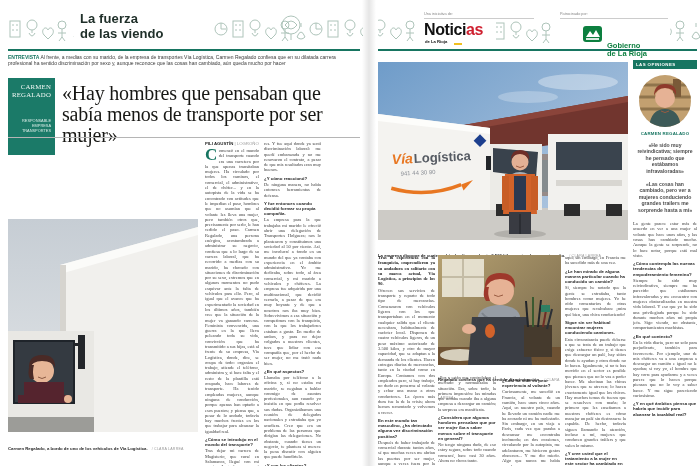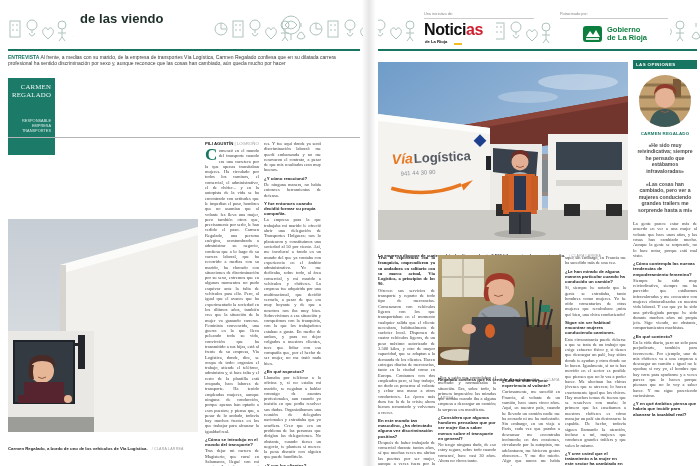--- a/index.html
+++ b/index.html
@@ -31,21 +31,21 @@
   .headline{font-family:"Liberation Serif",serif;font-size:20px;line-height:21px;color:#181815;
             letter-spacing:-.2px;}
   .byline{font-family:"Liberation Sans",sans-serif;font-size:4.3px;color:#9a9a9a;}
   .byline b{color:#1f1f1f;}
   
   .m-label{font-family:"Liberation Sans",sans-serif;font-size:3.8px;color:#888;}
   .noticias{font-family:"Liberation Sans",sans-serif;font-weight:bold;font-size:16px;
             letter-spacing:-.4px;color:#111;line-height:16px;}
   .noticias .red{color:#cf2030;}
   .noticias-sub{font-family:"Liberation Sans",sans-serif;font-weight:bold;font-size:4.2px;color:#111;}
-  .gov{font-family:"Liberation Sans",sans-serif;font-weight:bold;font-size:7.5px;line-height:8px;color:#0c7f3f;}
+  .gov{font-family:"Liberation Sans",sans-serif;font-weight:bold;font-size:7.5px;line-height:8px;color:#0c7f3f;margin-top:16px;}
   .op-bar{background:#177561;color:#fff;font-family:"Liberation Sans",sans-serif;font-weight:bold;
           font-size:4.4px;letter-spacing:.4px;line-height:9px;padding-left:3px;}
   .op-name{font-family:"Liberation Sans",sans-serif;font-weight:bold;font-size:4.4px;color:#177561;
            text-align:center;letter-spacing:.2px;}
   .op-quote{font-family:"Liberation Sans",sans-serif;font-weight:bold;font-size:5.1px;line-height:6.4px;
             color:#4c4c4c;text-align:center;}
   .circle{border-radius:50%;overflow:hidden;}
   .gutter{background:linear-gradient(90deg,rgba(0,0,0,0) 0%,rgba(0,0,0,.10) 50%,rgba(0,0,0,0) 100%);}
 </style>
 </head>
@@ -70,20 +70,21 @@
     </defs>
   </svg>
 
   <div class="abs" style="left:0;top:0;width:368px;height:466px;">
 
     <div class="abs" style="left:8px;top:7px;width:352px;height:41px;">
       <svg class="abs" style="left:0;top:2px;" width="66" height="36">
           <use href="#doo" x="-18" y="2"></use>
         </svg>
       <div class="abs banner-title" style="left:72px;top:5px;width:140px;">
+        <div>La fuerza</div>
         <div>de las viendo</div>
       </div>
       <svg class="abs" style="left:205px;top:2px;" width="150" height="36">
         <use href="#doo" x="0" y="2"></use>
           <use href="#doo" x="95" y="2"></use>
         <circle cx="78" cy="16" r="9" fill="none" stroke="#aec4ba"></circle>
           <path d="M72,16 q6,-8 12,0 q-6,8 -12,0 M78,25 v6" fill="none" stroke="#aec4ba"></path>
       </svg>
     </div>
     <div class="abs rule-teal" style="left:8px;top:49px;width:352px;"></div>
@@ -92,20 +93,21 @@
       <b>ENTREVISTA</b>
       <span>Al frente, a medias con su marido, de la empresa de transportes Vía Logística, Carmen Regalado confiesa que en su dilatada carrera profesional ha sentido discriminación por sexo y, aunque reconoce que las cosas han cambiado, aún queda mucho por hacer</span>
     </div>
 
     <div class="abs kicker" style="left:8px;top:78px;width:47px;height:77px;">
       <div class="kname">CARMEN</div>
       <div class="kname">REGALADO</div>
       <div class="krole">RESPONSABLE EMPRESA TRANSPORTES</div>
     </div>
 
+    <div class="abs headline" style="left:62px;top:83px;width:272px;height:66px;">«Hay hombres que pensaban que sabía menos de transporte por ser mujer»</div>
 
     <div class="abs hairline" style="left:8px;top:137px;width:352px;"></div>
 
     <div class="abs byline" style="left:205px;top:141px;width:55px;">
       <b>PILI AGUSTÍN</b>
       <span>|</span>
       <span>LOGROÑO</span>
     </div>
     <div class="abs colbox" style="left:205px;top:148px;width:54px;height:318px;">
         <p class="btxt"><span class="dropcap">C</span>omenzó en el mundo del transporte cuando era una carretera por la que apenas transitaban mujeres. Ha circulado por todos los caminos, el comercial, el administrativo, el de chófer... y en la autopista de la vida se ha encontrado con actitudes que le impedían el paso, hombres que no asumían que al volante les lleva una mujer, pero también otros que, precisamente por serlo, le han cedido el paso. Carmen Regalado, una persona enérgica, acostumbrada a administrar su negocio, confiesa que a lo largo de su carrera laboral, que ha recorrido a medias con su marido, ha chocado con situaciones de discriminación por su sexo, extremos que en algunos momentos no pudo esquivar ante la falta de vehículos para ello. Pero, al igual que el avance que ha experimentado la sociedad en los últimos años, también cree que la situación de la mujer va ganando carreras. Feminista convencida, una guerra en la que lleva peleando toda su vida, convicción que ha transmitido a sus hijas, está al frente de su empresa, Vía Logística, donde, dice, se ocupa de todo: organiza el trabajo, atiende el teléfono, administra y, si hace falta y el resto de la plantilla está ocupada, hace labores de transporte. Ha tenido empleadas mujeres, aunque ninguna de conducción, porque apenas han optado a esos puestos; y piensa que, a pesar de lo andado, todavía hay muchos frentes en los que trabajar para alcanzar la igualdad real.</p>

